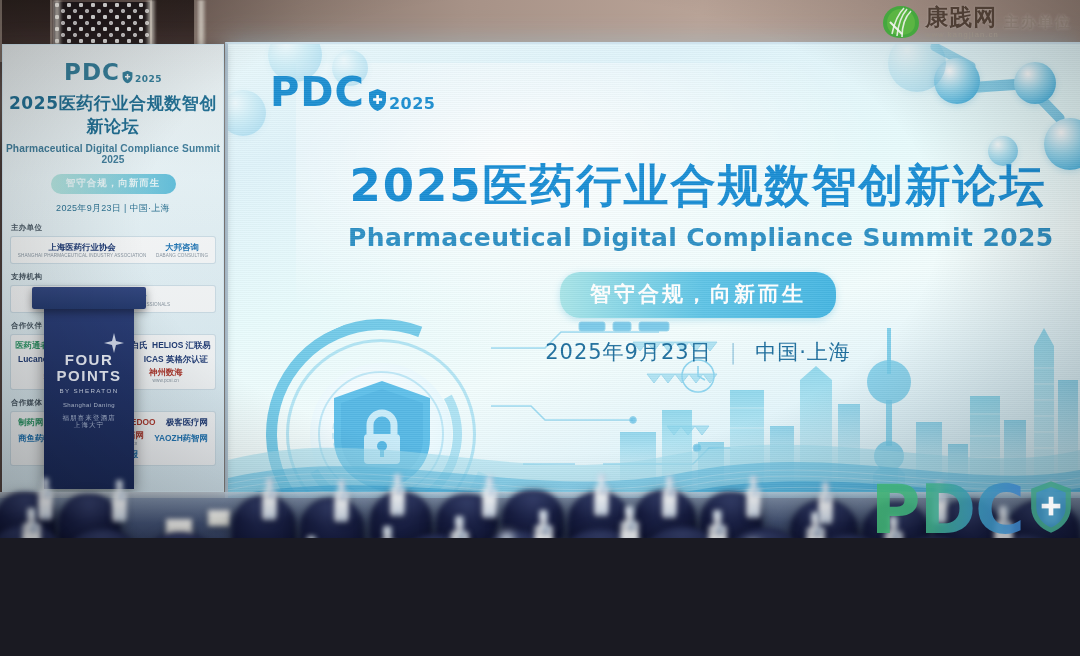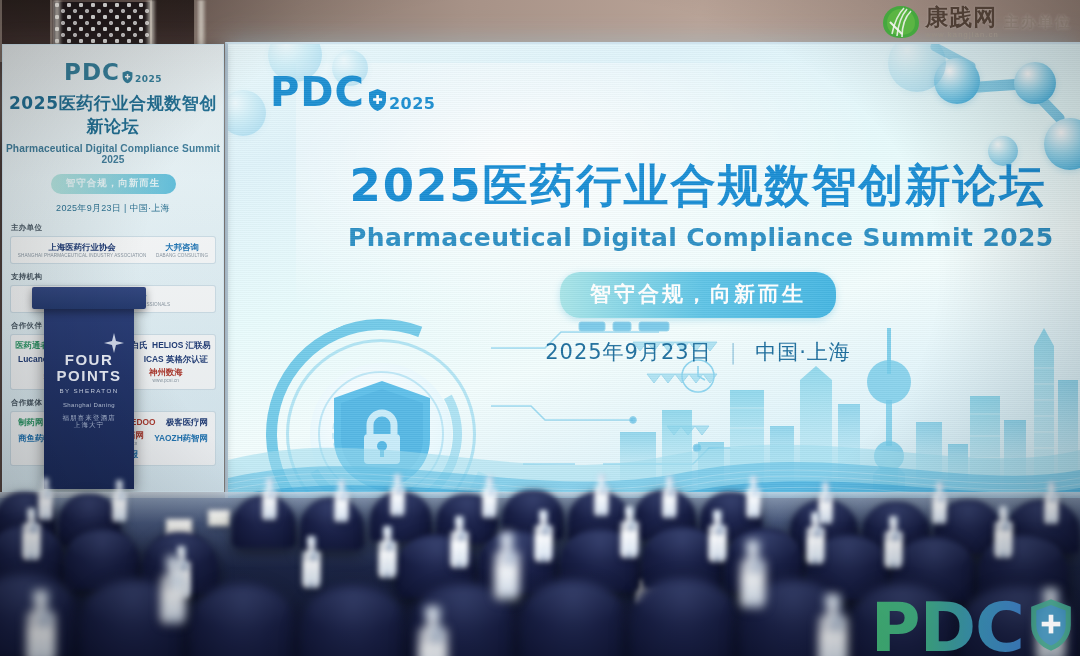--- a/index.html
+++ b/index.html
@@ -2,21 +2,21 @@
 <html><head>
 <meta charset="utf-8">
 <style>
   * { margin:0; padding:0; box-sizing:border-box; }
   html,body { width:1080px; height:656px; overflow:hidden; }
   body {
     font-family:"Liberation Sans","DejaVu Sans",sans-serif;
     background:#1a1a22;
     position:relative;
   }
-  .stage { position:absolute; inset:0; width:1080px; height:656px; overflow:hidden; }
+  .stage { position:absolute; inset:0; width:1080px; height:538px; overflow:hidden; }
 
   
   .wall {
     position:absolute; left:0; top:0; width:1080px; height:520px;
     background:linear-gradient(100deg,#4a3c3a 0%,#6e5c55 14%,#8d7a70 26%,#a79287 40%,#b9a397 60%,#ad978c 78%,#8e7a70 100%);
   }
   .wall-panel {
     position:absolute; top:0; height:62px;
     background:linear-gradient(180deg,#2e2320,#423230);
     border-left:2px solid rgba(222,205,188,.45);

